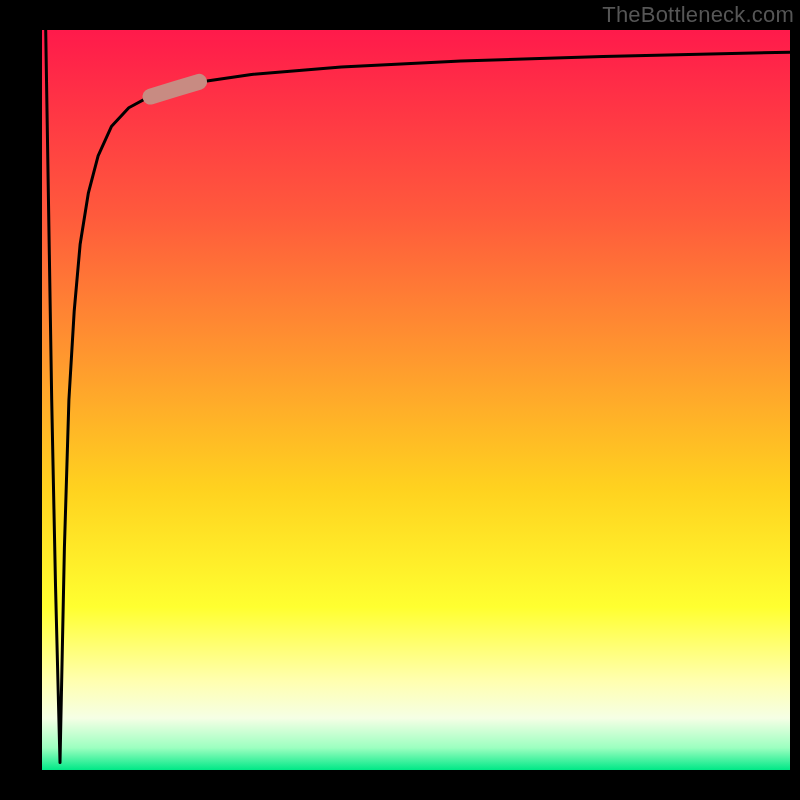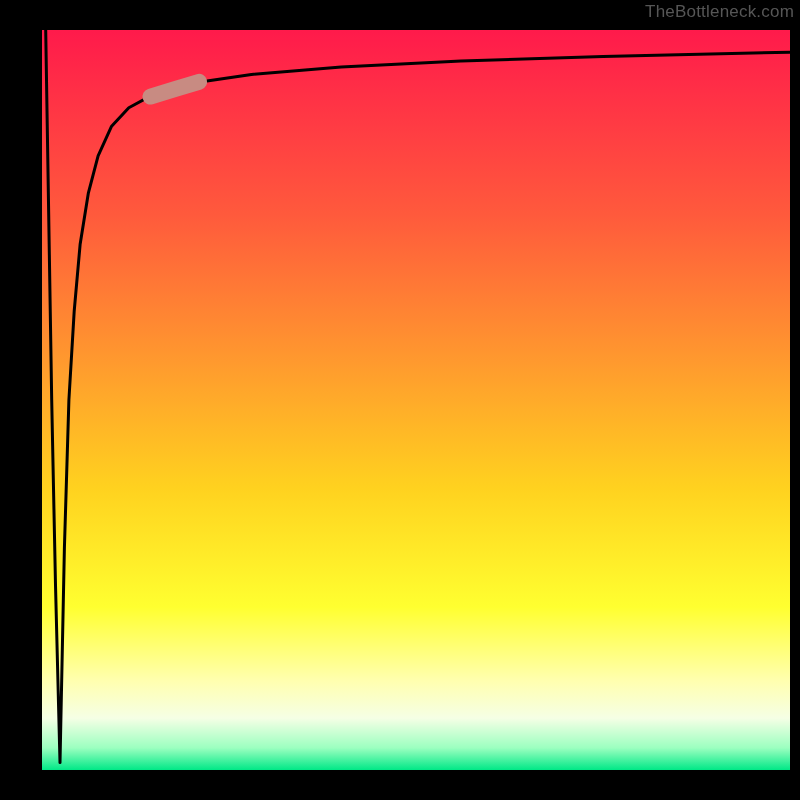--- a/index.html
+++ b/index.html
@@ -3,21 +3,21 @@
 <meta charset="utf-8">
 <style>
   * { margin: 0; padding: 0; box-sizing: border-box; }
   html, body { width: 800px; height: 800px; overflow: hidden; background: #fff; }
   .container { position: relative; width: 800px; height: 800px; }
   .watermark {
     position: absolute;
     top: 2px;
     right: 6px;
     font-family: Arial, Helvetica, sans-serif;
-    font-size: 17px;
+    font-size: 22px;
     color: #565656;
     letter-spacing: 0.2px;
   }
   .plot {
     position: absolute;
     left: 0; top: 0;
     width: 800px; height: 800px;
   }
 </style>
 </head>

